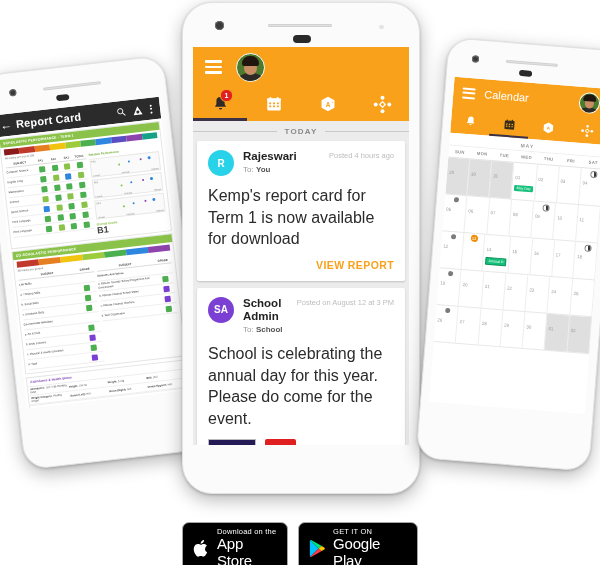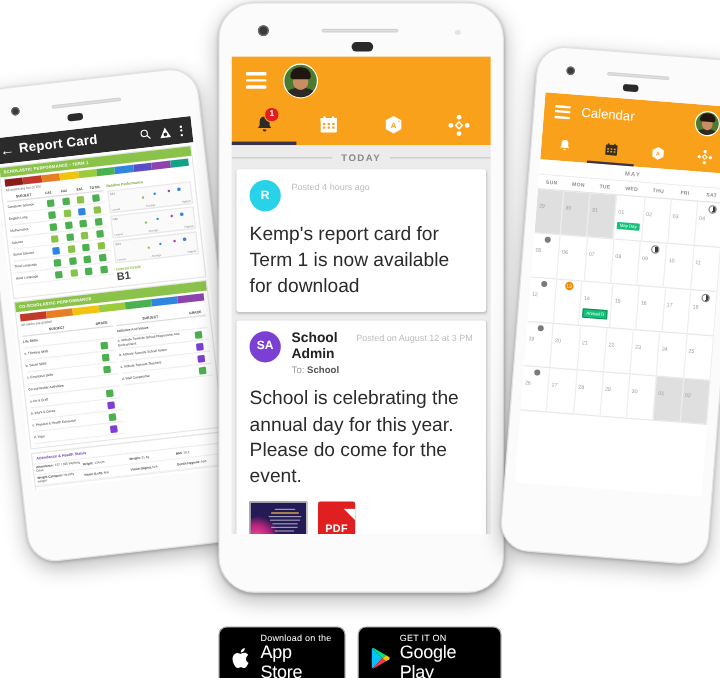--- a/index.html
+++ b/index.html
@@ -570,23 +570,28 @@
 
       <div class="feed" id="feed-list">
           <div class="daysep">
             <span class="ln"></span>
             <span class="tx">TODAY</span>
             <span class="ln"></span>
           </div>
           <div class="card">
             <div class="card-head">
               <span class="circ" style="background:#28d2e8">R</span>
+              <span class="who">
+                <span class="nm" style="display:block">Rajeswari</span>
+                <span class="to" style="display:block">To: <b>You</b></span>
+              </span>
               <span class="stamp">Posted 4 hours ago</span>
             </div>
             <div class="msg">Kemp's report card for Term 1 is now available for download</div>
+            <div class="cta">VIEW REPORT</div>
           </div>
           <div class="card">
             <div class="card-head">
               <span class="circ" style="background:#7b3fd4">SA</span>
               <span class="who">
                 <span class="nm" style="display:block">School Admin</span>
                 <span class="to" style="display:block">To: <b>School</b></span>
               </span>
               <span class="stamp">Posted on August 12 at 3 PM</span>
             </div>

